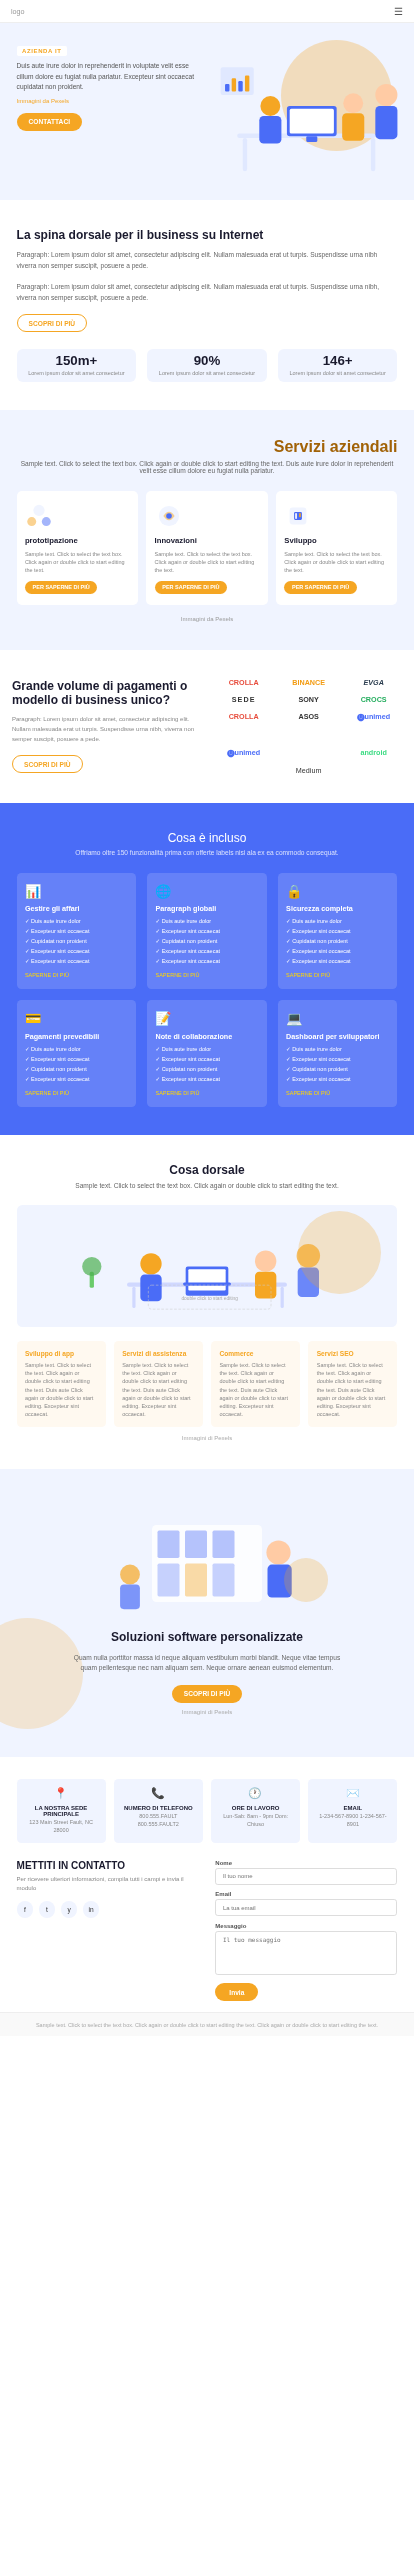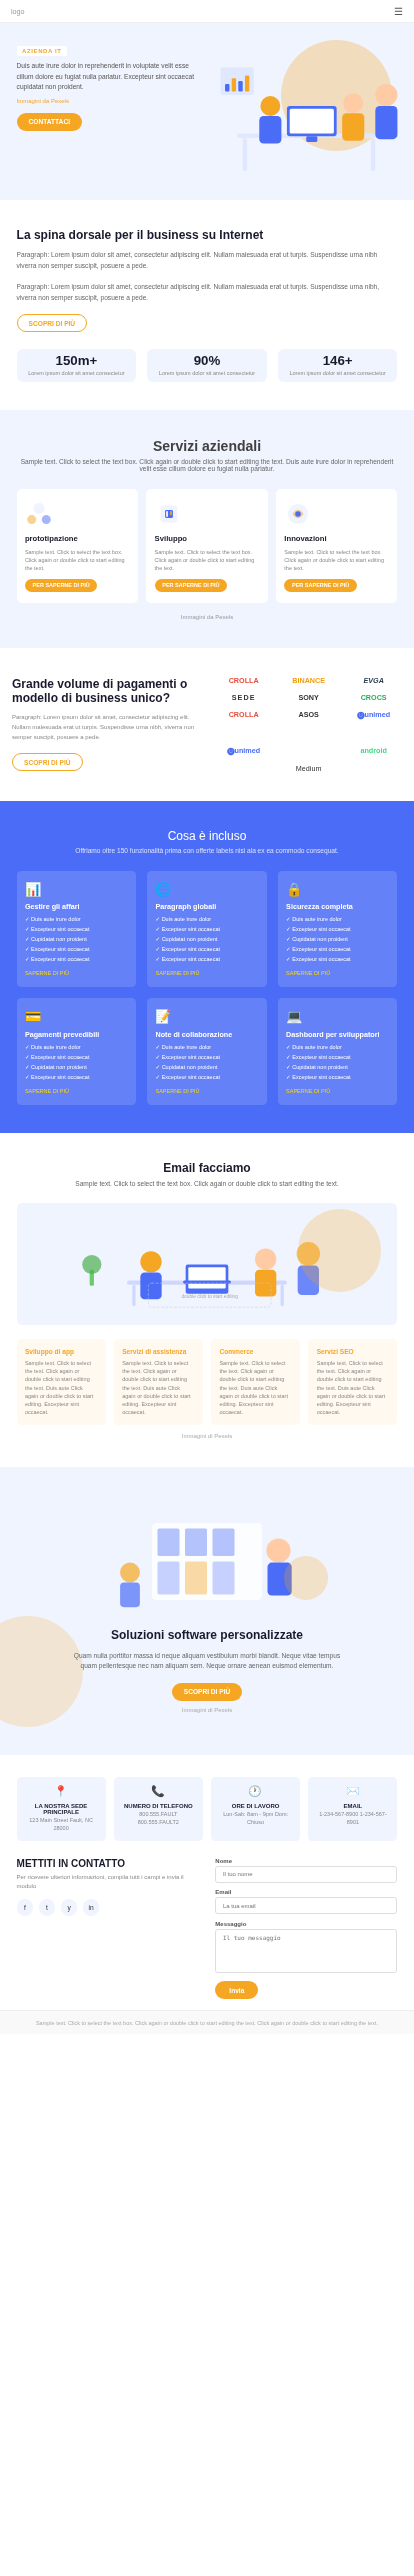--- a/index.html
+++ b/index.html
@@ -24,21 +24,21 @@
     .section-spine h2 { font-size: 12px; font-weight: 700; color: #1a1a2e; margin-bottom: 8.3px; }
     .section-spine p { font-size: 6.6px; color: #666; line-height: 1.6; margin-bottom: 11px; }
     .btn-outline-orange { background: transparent; border: 1.1px solid #f5a623; color: #f5a623; padding: 4.4px 11px; border-radius: 14px; font-size: 6.6px; cursor: pointer; font-weight: 600; }
     .stats-row { display: flex; gap: 11px; margin-top: 16.6px; }
     .stat-item { flex: 1; background: #f0f4ff; border-radius: 6px; padding: 4px; text-align: center; }
     .stat-number { font-size: 13.3px; font-weight: 800; color: #1a1a2e; }
     .stat-label { font-size: 5.5px; color: #888; margin-top: 2.2px; line-height: 1.4; }
 
     
     .section-services { background: #f0f4ff; padding: 28px 16.6px; text-align: center; }
-    .section-services h2 { font-size: 14px; font-weight: 700; color: #404040; margin-bottom: 4.4px; }
+    .section-services h2 { font-size: 16px; font-weight: 700; color: #a16207; margin-bottom: 4.4px; text-align: right; }
     .section-services .subtitle { font-size: 6.6px; color: #666; margin-bottom: 16.6px; }
     .services-grid { display: flex; gap: 8.3px; }
     .service-card { flex: 1; background: #fff; border-radius: 5px; padding: 11px 8.3px; text-align: left; }
     .service-icon { width: 28px; height: 28px; margin-bottom: 6.6px; }
     .service-card h3 { font-size: 7.7px; font-weight: 700; color: #1a1a2e; margin-bottom: 4.4px; }
     .service-card p { font-size: 5.5px; color: #888; line-height: 1.5; margin-bottom: 6.6px; }
     .btn-service { background: #f5a623; color: #fff; border: none; padding: 3.3px 7.7px; border-radius: 11px; font-size: 5.5px; cursor: pointer; font-weight: 600; }
     .immagini-link { font-size: 6px; color: #999; margin-top: 11px; }
 
     
@@ -183,39 +183,39 @@
             <circle cx="38" cy="35" r="8" fill="#4a6cf7" opacity="0.5"></circle>
           </svg>
       </div>
       <h3>prototipazione</h3>
       <p>Sample text. Click to select the text box. Click again or double click to start editing the text.</p>
       <button class="btn-service">PER SAPERNE DI PIÙ</button>
     </div>
     <div class="service-card">
       <div class="service-icon">
         <svg viewBox="0 0 50 50">
+            <circle cx="25" cy="25" r="18" fill="#f0f4ff"></circle>
+            <path d="M15 25 Q25 10 35 25 Q25 40 15 25Z" fill="#f5a623" opacity="0.5"></path>
+            <circle cx="25" cy="25" r="5" fill="#4a6cf7"></circle>
+          </svg>
+      </div>
+      <h3>Innovazioni</h3>
+      <p>Sample text. Click to select the text box. Click again or double click to start editing the text.</p>
+      <button class="btn-service">PER SAPERNE DI PIÙ</button>
+    </div>
+    <div class="service-card">
+      <div class="service-icon">
+        <svg viewBox="0 0 50 50">
             <rect x="10" y="10" width="30" height="30" rx="5" fill="#f0f4ff"></rect>
             <rect x="18" y="18" width="14" height="14" rx="2" fill="#4a6cf7"></rect>
             <rect x="20" y="20" width="3" height="10" fill="#fff"></rect>
             <rect x="27" y="20" width="3" height="7" fill="#f5a623"></rect>
           </svg>
       </div>
       <h3>Sviluppo</h3>
-      <p>Sample text. Click to select the text box. Click again or double click to start editing the text.</p>
-      <button class="btn-service">PER SAPERNE DI PIÙ</button>
-    </div>
-    <div class="service-card">
-      <div class="service-icon">
-        <svg viewBox="0 0 50 50">
-            <circle cx="25" cy="25" r="18" fill="#f0f4ff"></circle>
-            <path d="M15 25 Q25 10 35 25 Q25 40 15 25Z" fill="#f5a623" opacity="0.5"></path>
-            <circle cx="25" cy="25" r="5" fill="#4a6cf7"></circle>
-          </svg>
-      </div>
-      <h3>Innovazioni</h3>
       <p>Sample text. Click to select the text box. Click again or double click to start editing the text.</p>
       <button class="btn-service">PER SAPERNE DI PIÙ</button>
     </div>
   </div>
   <p class="immagini-link">Immagini da Pexels</p>
 </section>
 
 <section class="section-volume">
   <div class="volume-left">
     <h2>Grande volume di pagamenti o modello di business unico?</h2>
@@ -312,21 +312,21 @@
         <li>Excepteur sint occaecat</li>
         <li>Cupidatat non proident</li>
         <li>Excepteur sint occaecat</li>
       </ul>
       <a class="more-link">SAPERNE DI PIÙ</a>
     </div>
   </div>
 </section>
 
 <section class="section-what">
-  <h2>Email facciamo</h2>
+  <h2>Cosa dorsale</h2>
   <p class="subtitle">Sample text. Click to select the text box. Click again or double click to start editing the text.</p>
 
   <div class="what-illustration">
     <div style="position:absolute;right:16.6px;top:5.5px;width:83px;height:83px;background:#f5a623;border-radius:50%;opacity:0.25;"></div>
     <svg viewBox="0 0 600 200" style="width:320px;height:111px;">
 
       <rect x="150" y="130" width="300" height="8" rx="4" fill="#d0d8ff"></rect>
       <rect x="160" y="138" width="6" height="40" rx="3" fill="#d0d8ff"></rect>
       <rect x="438" y="138" width="6" height="40" rx="3" fill="#d0d8ff"></rect>
 

